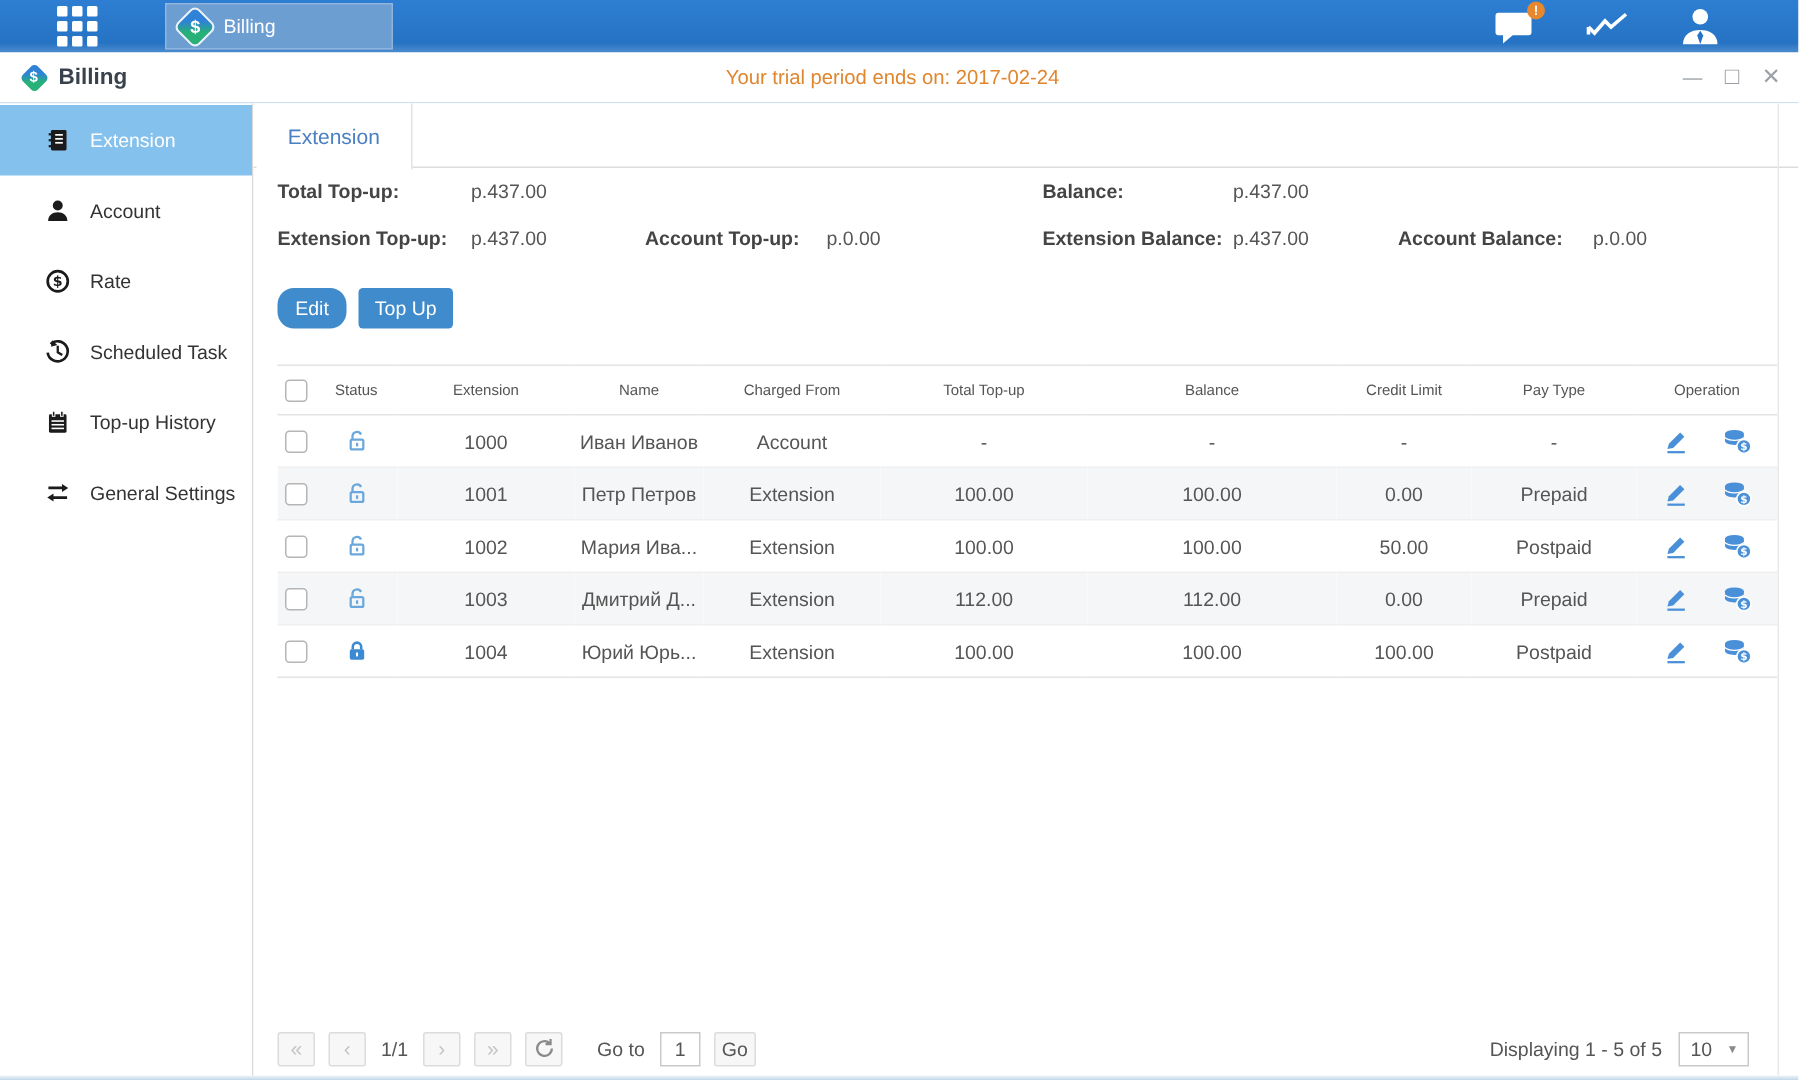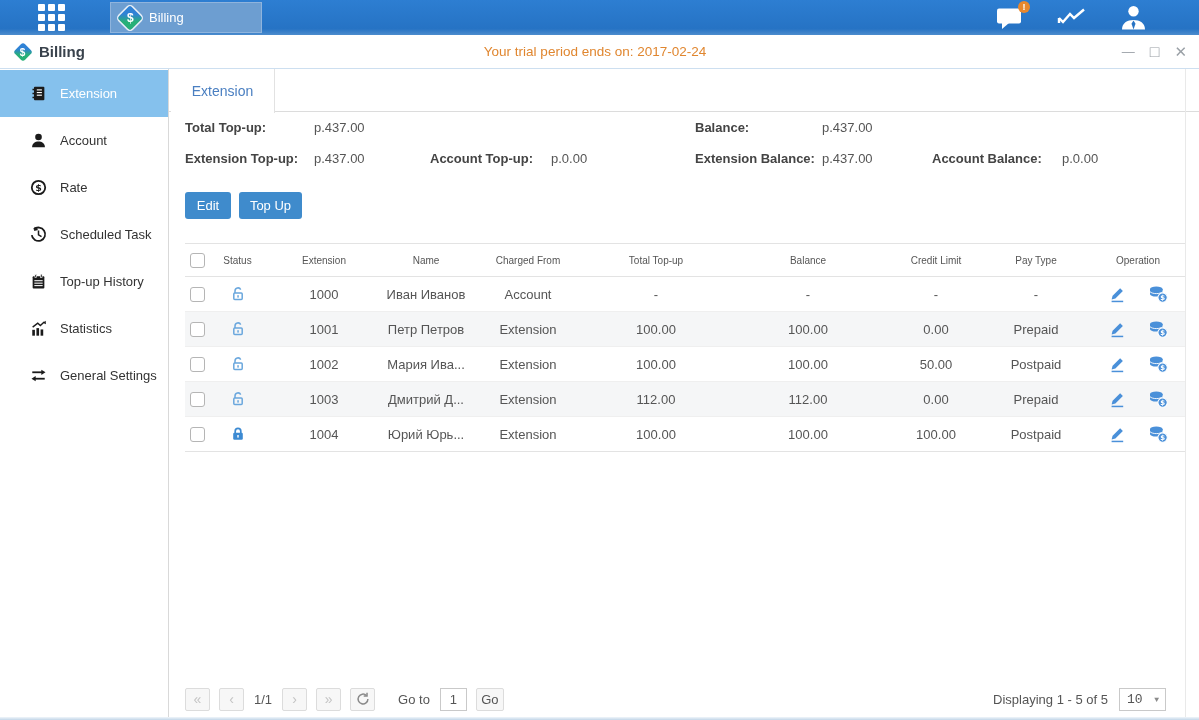--- a/index.html
+++ b/index.html
@@ -46,21 +46,21 @@
 
   .tab-bar { position:absolute; top:0; left:0; right:0; height:43px; border-bottom:1px solid #dcdcdc; background:#fff; }
   .tab { position:absolute; left:2px; top:0; width:104px; height:44px; background:#fff; border-right:1px solid #e2e2e2;
          display:flex; align-items:center; justify-content:center; color:#4a7fc1; font-size:14px; cursor:pointer; z-index:2; }
 
   .s-label { position:absolute; font-weight:bold; color:#444; white-space:nowrap; }
   .s-value { position:absolute; color:#555; white-space:nowrap; }
 
   .btn { position:absolute; top:123px; height:27px; background:#3f8bcc; color:#fff; border:none; border-radius:3px;
          font-family:inherit; font-size:13px; cursor:pointer; }
-  .btn-edit { left:16px; width:46px; }
+  .btn-edit { left:16px; width:46px;border-radius:11px; }
   .btn-topup { left:70px; width:63px; }
 
   
   .tbl-wrap { position:absolute; left:16px; top:174px; width:1000px; }
   table { border-collapse:collapse; width:1000px; table-layout:fixed; }
   table { border-top:1px solid #e3e3e3; }
   thead th { height:33px; font-weight:normal; color:#555; text-align:center; border-bottom:1px solid #e3e3e3; font-size:10px; }
   tbody td { height:35px; text-align:center; color:#555; border-bottom:1px solid #efefef; font-size:13px;
              overflow:hidden; white-space:nowrap; text-overflow:ellipsis;margin-top:25px; }
   tbody tr:nth-child(even) { background:#f5f6f7; }
@@ -78,21 +78,21 @@
   .pg-btn.refresh { color:#8a8a8a; }
   .pg-text { color:#555; margin:0 10px 0 1px; }
   .goto-label { color:#555; margin:0 10px 0 14px; }
   .goto-input { width:27px; height:23px; border:1px solid #c9c9c9; text-align:center; font-family:inherit; font-size:13px;
                 color:#555; margin-right:9px; }
   .go-btn { width:28px; height:23px; background:#f7f7f7; border:1px solid #dcdcdc; border-radius:2px; color:#555;
             font-family:inherit; font-size:13px; cursor:pointer; }
   .pager-right { margin-left:auto; display:flex; align-items:center; margin-right:19px; }
   .displaying { color:#555; margin-right:11px;margin-left:40px; }
   .page-size { width:47px; height:23px; border:1px solid #c9c9c9; background:#fff; display:flex; align-items:center;
-               justify-content:space-between; padding:0 6px 0 7px; cursor:pointer; color:#555;font-family:Liberation Mono, monospace; }
+               justify-content:space-between; padding:0 6px 0 7px; cursor:pointer; color:#555; }
   .page-size .caret { font-size:8px; color:#8a8a8a; }
 
   .bottom-edge { position:absolute; left:0; right:0; bottom:0; height:3px; background:linear-gradient(#f0f5fa,#c2d6e8); }
 </style>
 </head>
 <body>
 
 <div class="topbar">
   <div class="apps-grid">
     <span></span>
@@ -190,30 +190,20 @@
     <div class="side-item">
       <svg width="17" height="17" viewBox="0 0 18 18">
         <rect x="2.8" y="3.4" width="12.4" height="13" rx="1" fill="#1b1b1b"></rect>
         <rect x="5.2" y="1.2" width="1.8" height="3.6" fill="#1b1b1b" stroke="#fff" stroke-width="0.7"></rect>
         <rect x="11" y="1.2" width="1.8" height="3.6" fill="#1b1b1b" stroke="#fff" stroke-width="0.7"></rect>
         <rect x="4.6" y="7.6" width="8.8" height="1.1" fill="#fff"></rect>
         <rect x="4.6" y="10.2" width="8.8" height="1.1" fill="#fff"></rect>
         <rect x="4.6" y="12.8" width="8.8" height="1.1" fill="#fff"></rect>
       </svg>
       <span class="side-label">Top-up History</span>
-    </div>
-    <div class="side-item">
-      <svg width="17" height="17" viewBox="0 0 18 18">
-        <rect x="2.4" y="10.4" width="2.8" height="6.2" fill="#1b1b1b"></rect>
-        <rect x="6.8" y="8.6" width="2.8" height="8" fill="#1b1b1b"></rect>
-        <rect x="11.2" y="10" width="2.8" height="6.6" fill="#1b1b1b"></rect>
-        <path d="M2.8 7.6 L8.2 3.4 L11 5.8 L15 2.2" fill="none" stroke="#1b1b1b" stroke-width="1.5"></path>
-        <path d="M16.6 0.8 L16.8 4.4 L13.6 2.8 Z" fill="#1b1b1b"></path>
-      </svg>
-      <span class="side-label">Statistics</span>
     </div>
     <div class="side-item">
       <svg width="17" height="17" viewBox="0 0 18 18">
         <path d="M2.4 5.6 H13" stroke="#1b1b1b" stroke-width="1.9"></path>
         <path d="M12 2.8 L16.4 5.6 L12 8.4 Z" fill="#1b1b1b"></path>
         <path d="M15.6 12.4 H5" stroke="#1b1b1b" stroke-width="1.9"></path>
         <path d="M6 9.6 L1.6 12.4 L6 15.2 Z" fill="#1b1b1b"></path>
       </svg>
       <span class="side-label">General Settings</span>
     </div>

